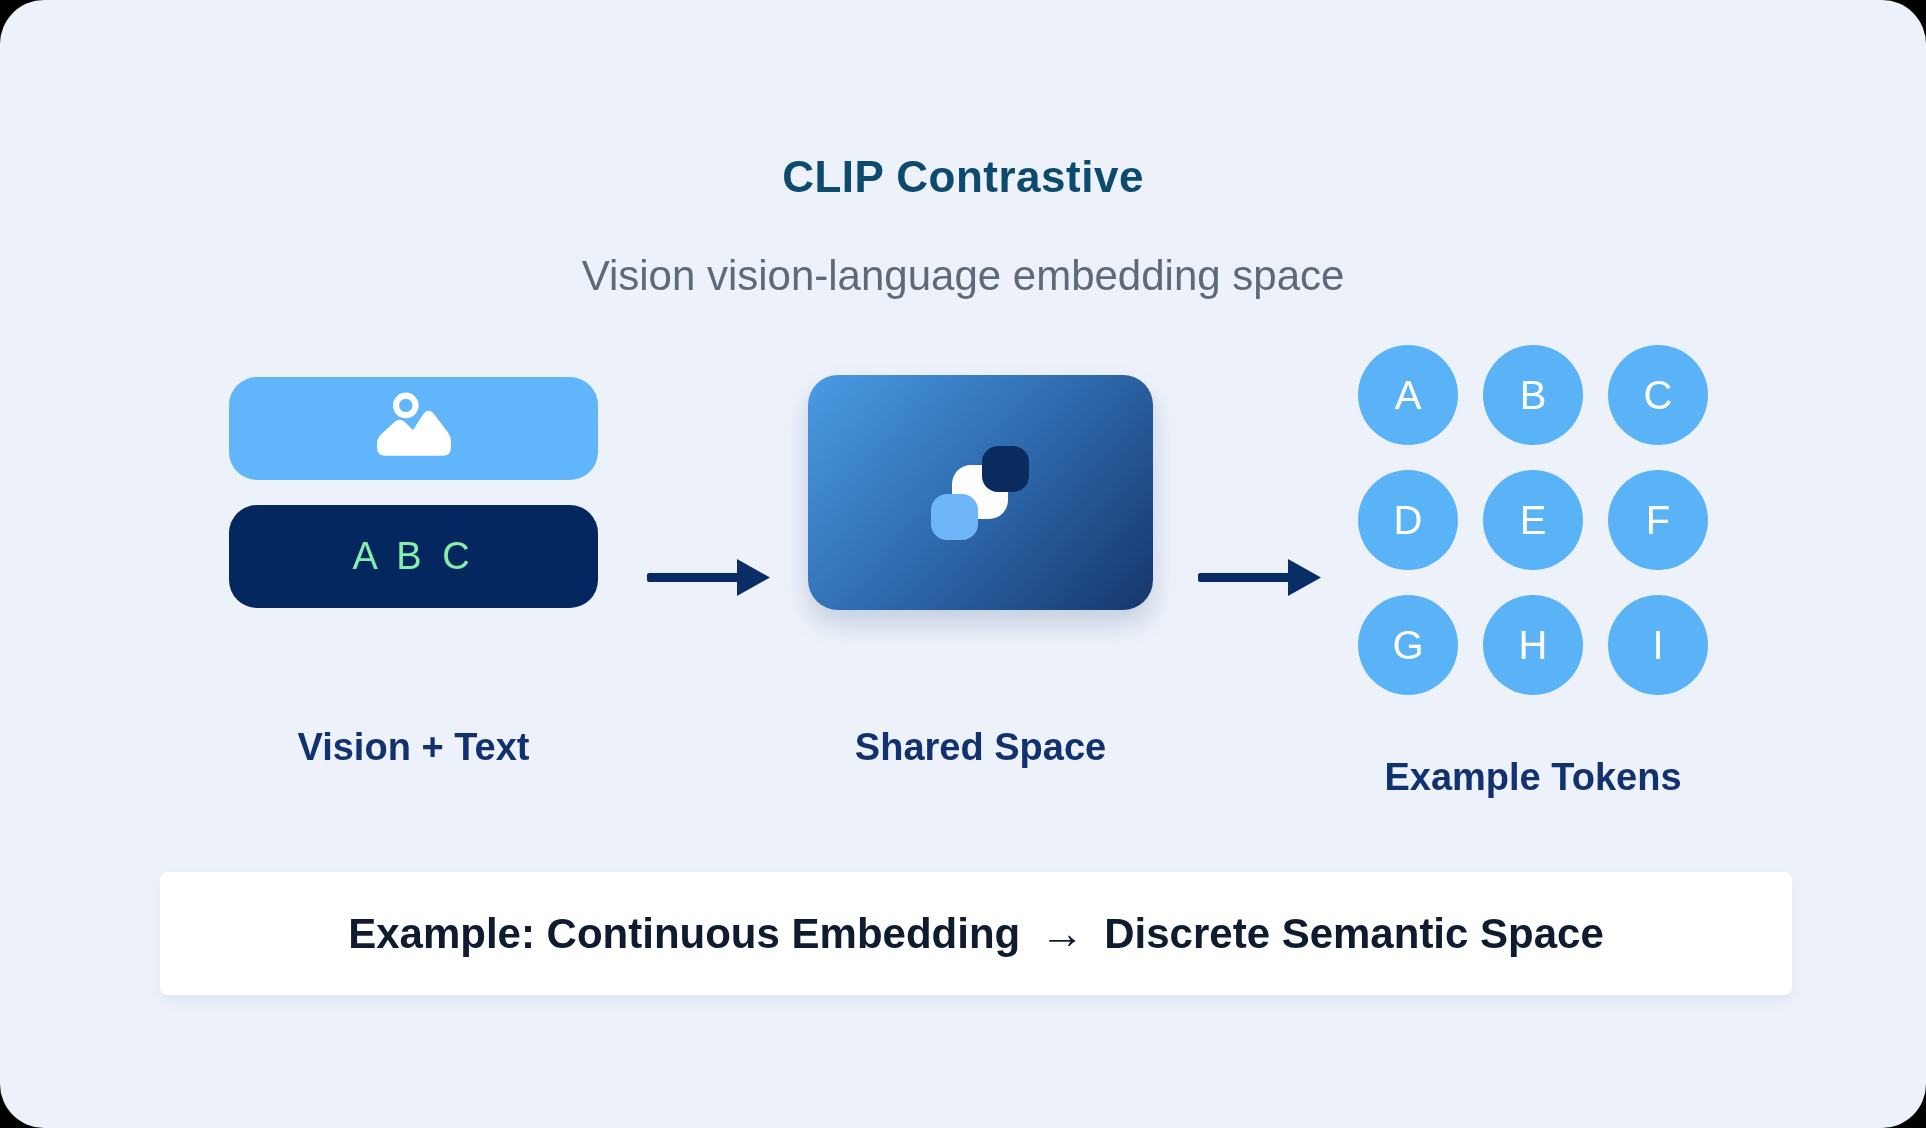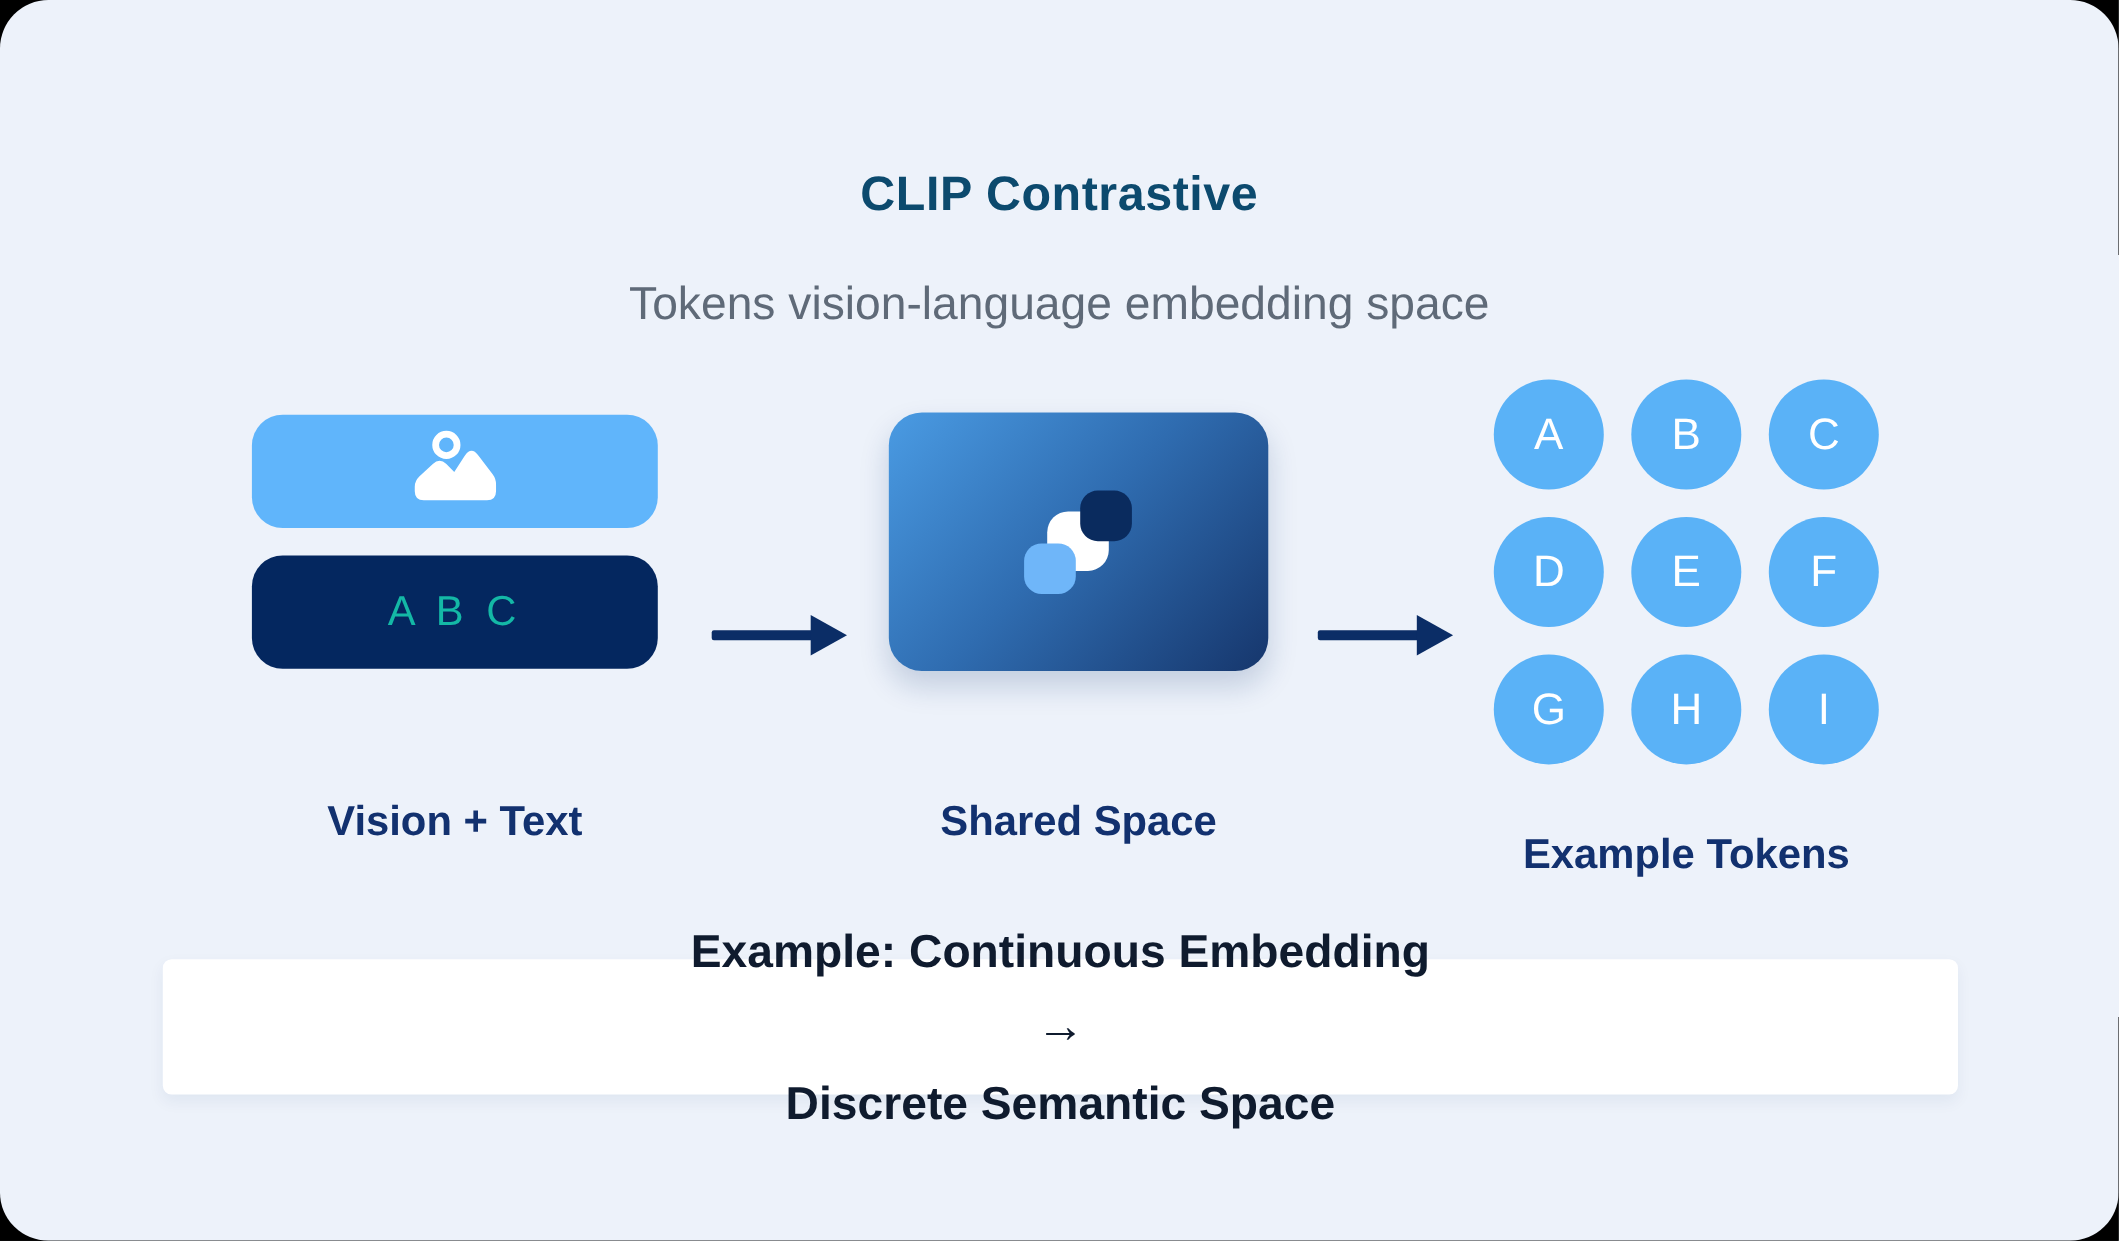--- a/index.html
+++ b/index.html
@@ -47,21 +47,21 @@
     height: 103px;
     border-radius: 28px;
     display: flex;
     align-items: center;
     justify-content: center;
   }
   .pill-image { top: 377px; background: #60B5FB; }
   .pill-text  {
     top: 505px;
     background: #04275F;
-    color: #14b8a6;
+    color: #86efac;
     font-size: 38px;
     font-weight: 500;
     letter-spacing: 5px;
   }
   .caption {
     position: absolute;
     text-align: center;
     font-size: 38px;
     font-weight: 700;
     color: #12316F;
@@ -110,50 +110,49 @@
     background: #5AB2F7;
     color: #FFFFFF;
     font-size: 40px;
     font-weight: 500;
     display: flex;
     align-items: center;
     justify-content: center;
   }
   .example-bar {
     position: absolute;
-    left: 148px;
+    left: 160px;
     top: 872px;
     width: 1632px;
     height: 123px;
     background: #FFFFFF;
     border-radius: 8px;
     display: flex;
     align-items: center;
     justify-content: center;
     gap: 20px;
     font-size: 42px;
     font-weight: 700;
     color: #0F1B2E;
     box-shadow: 0 6px 14px rgba(13, 49, 110, 0.06);
-    flex-direction: column;
   }
   .example-arrow {
     font-weight: 400;
     font-size: 44px;
     position: relative;
     top: -1px;
   }
 </style>
 </head>
 <body>
 
 <div class="canvas">
 
   <div class="title">CLIP Contrastive</div>
-  <div class="subtitle">Tokens vision-language embedding space</div>
+  <div class="subtitle">Vision vision-language embedding space</div>
 
   <div class="pill pill-image">
     <span>
       <svg width="78" height="70" viewBox="0 0 76 68" fill="none">
         <circle cx="30" cy="13" r="9.5" stroke="#FFFFFF" stroke-width="6" fill="none"></circle>
         <path d="M10 62 Q2 62 2 54 L2 50 Q2 45 6 41 L18 30 Q24 24 30 30 L37 37 L46 23 Q52 14 58 22 L71 39 Q74 43 74 48 L74 54 Q74 62 66 62 Z" fill="#FFFFFF"></path>
       </svg>
     </span>
   </div>
   <div class="pill pill-text">

